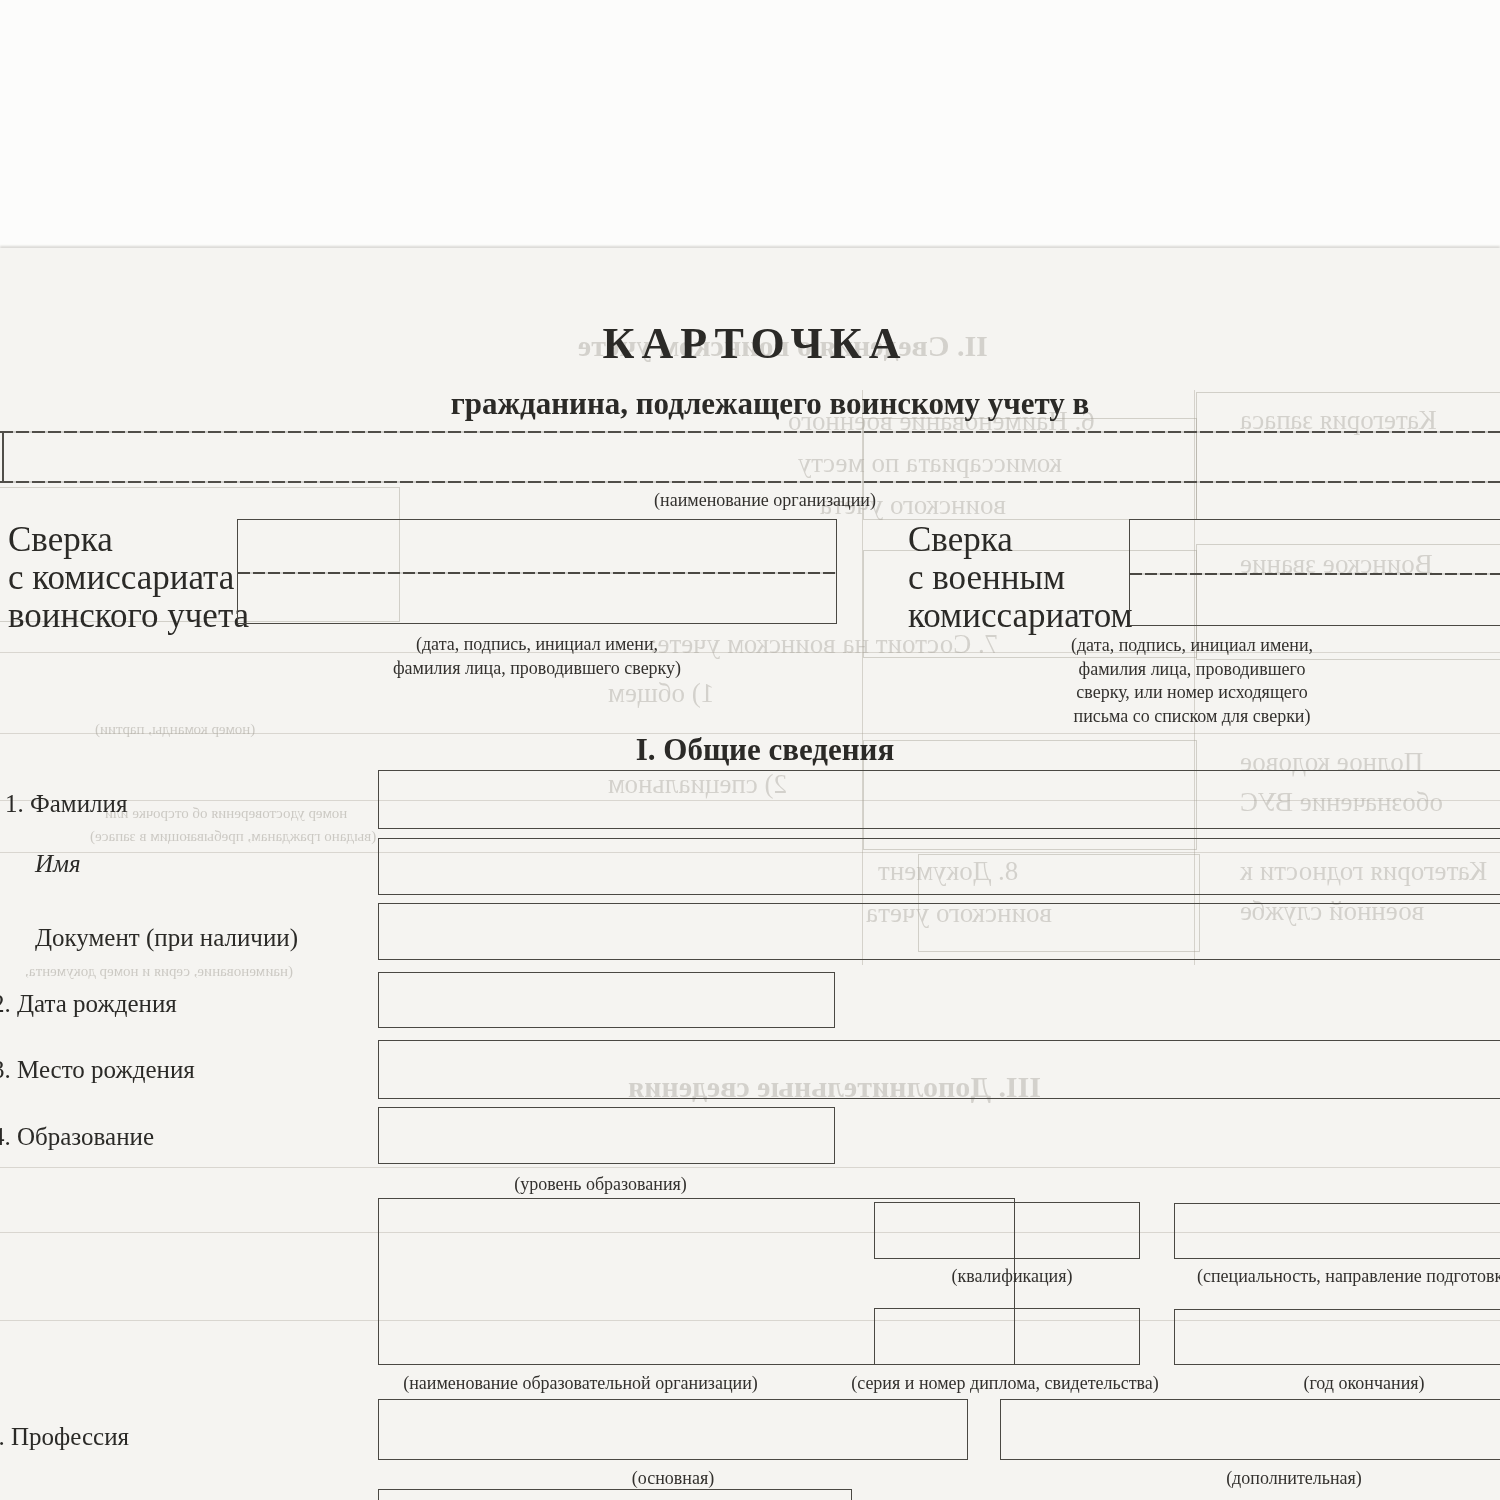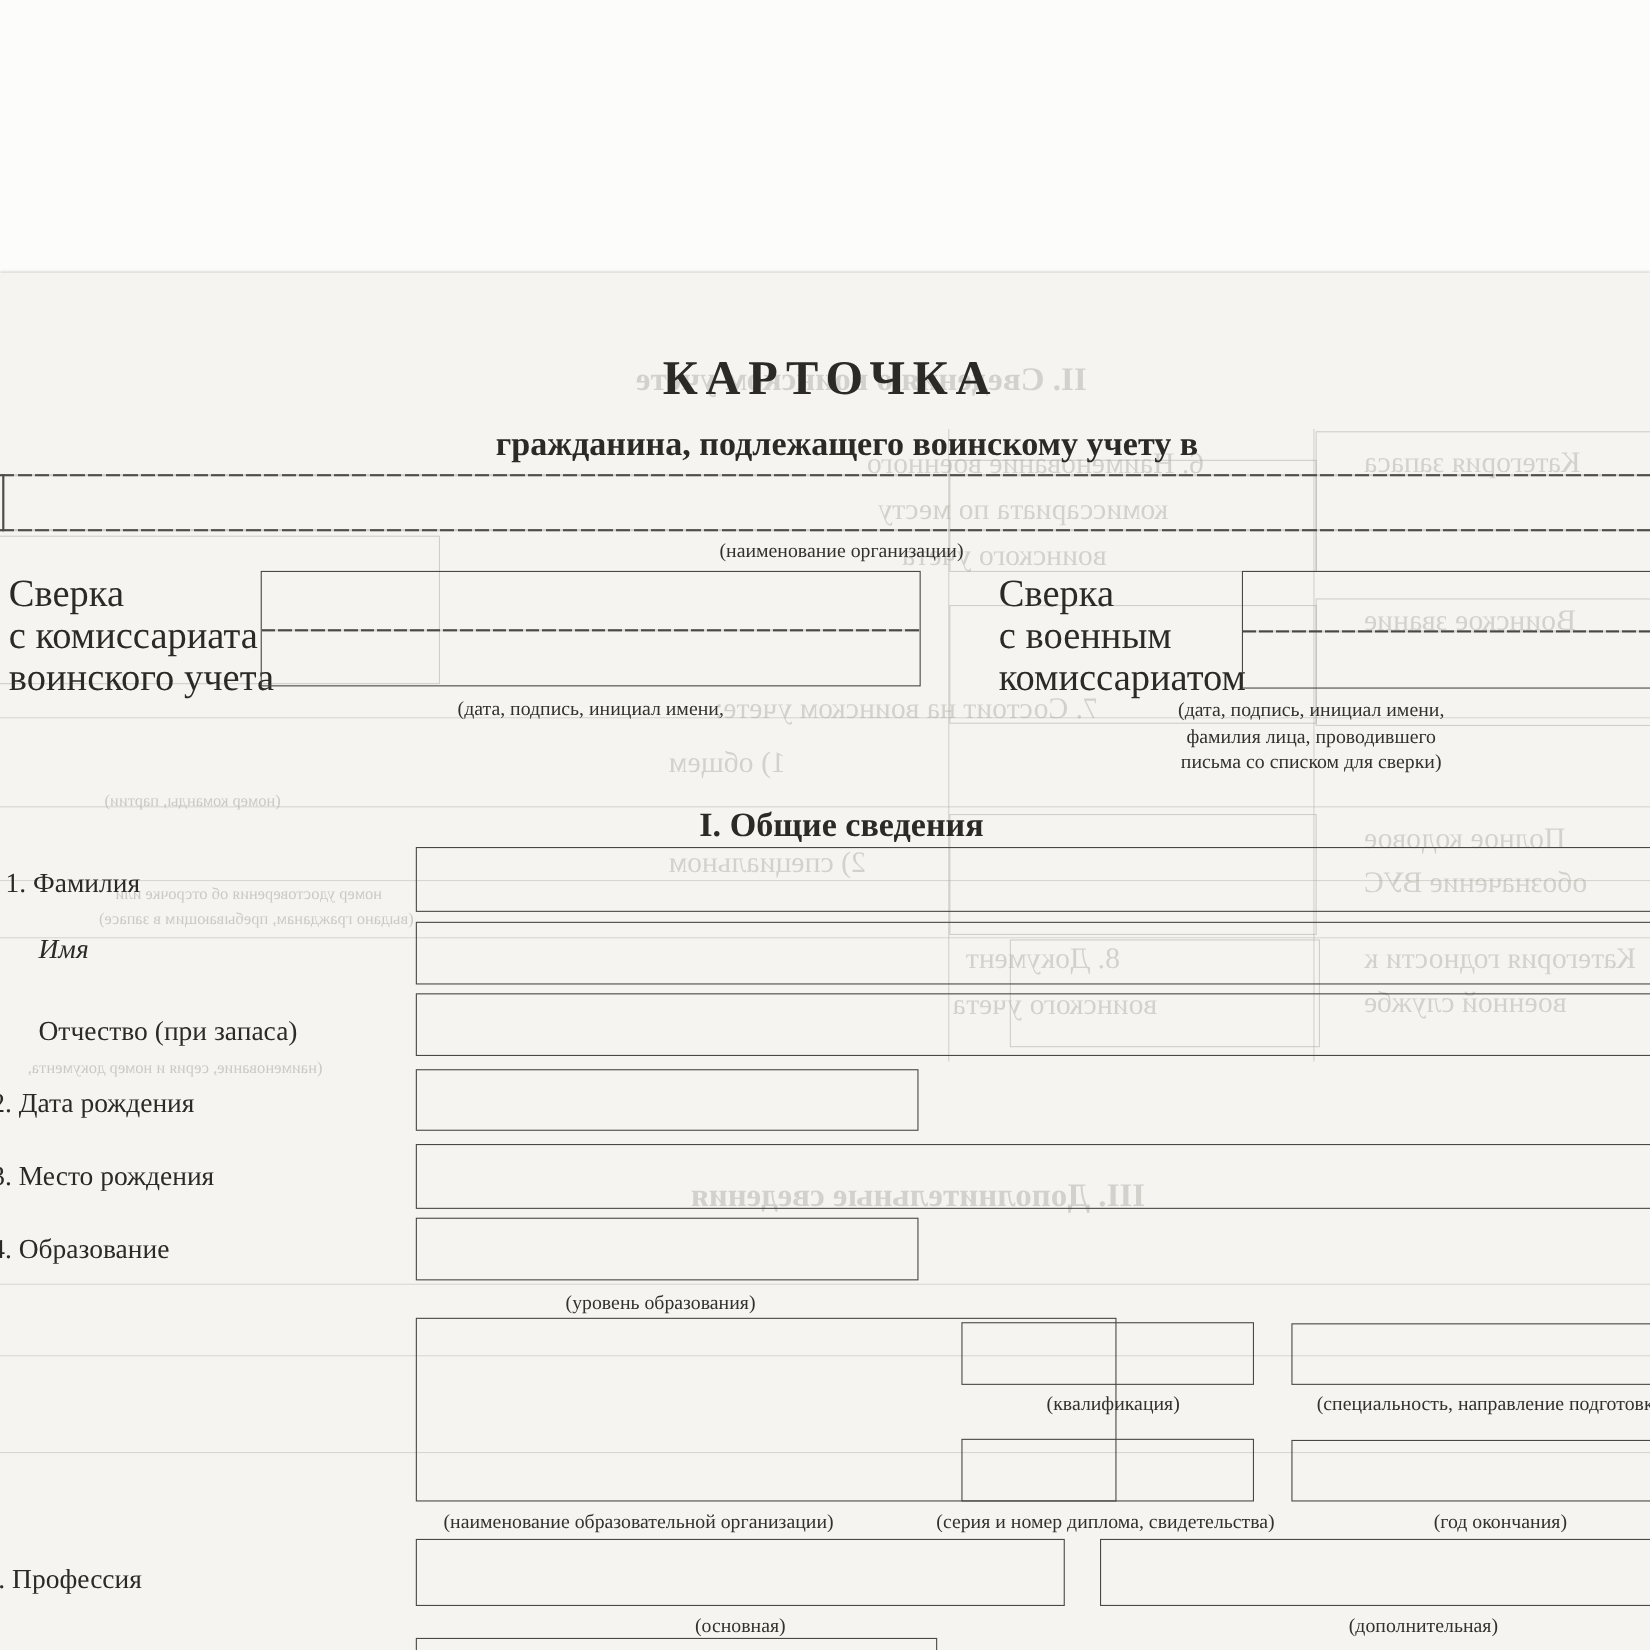--- a/index.html
+++ b/index.html
@@ -92,45 +92,47 @@
   <div class="abs lblblk" style="left:8px;top:521px;">
     <div>Сверка</div>
     <div>с комиссариата</div>
     <div>воинского учета</div>
   </div>
   <div class="box" style="left:237px;top:519px;width:598px;height:103px;">
     <div class="divider"></div>
   </div>
   <div class="abs ctr cap" style="left:287px;width:500px;top:632px;">
     <div>(дата, подпись, инициал имени,</div>
+    <div>фамилия лица, проводившего сверку)</div>
   </div>
 
   <div class="abs lblblk" style="left:908px;top:521px;">
     <div>Сверка</div>
     <div>с военным</div>
     <div>комиссариатом</div>
   </div>
   <div class="box" style="left:1129px;top:519px;width:376px;height:105px;">
     <div class="divider"></div>
   </div>
   <div class="abs ctr cap4" style="left:917px;width:550px;top:634px;">
     <div>(дата, подпись, инициал имени,</div>
     <div>фамилия лица, проводившего</div>
+    <div>сверку, или номер исходящего</div>
     <div>письма со списком для сверки)</div>
   </div>
 
   <div class="abs ctr h1" style="left:15px;width:1500px;top:732px;">I. Общие сведения</div>
 
   <div class="abs lbl" style="left:5px;top:786px;">1. Фамилия</div>
   <div class="box" style="left:378px;top:770px;width:1128px;height:57px;"></div>
 
   <div class="abs lbl" style="left:35px;top:846px;font-style:italic;">Имя</div>
   <div class="box" style="left:378px;top:838px;width:1128px;height:55px;"></div>
 
-  <div class="abs lbl" style="left:35px;top:920px;">Отчество (при запаса)</div>
+  <div class="abs lbl" style="left:35px;top:920px;">Документ (при наличии)</div>
   <div class="box" style="left:378px;top:903px;width:1128px;height:55px;"></div>
 
   <div class="abs lbl" style="left:-8px;top:986px;">2. Дата рождения</div>
   <div class="box" style="left:378px;top:972px;width:455px;height:54px;"></div>
 
   <div class="abs lbl" style="left:-8px;top:1052px;">3. Место рождения</div>
   <div class="box" style="left:378px;top:1040px;width:1128px;height:57px;"></div>
 
   <div class="abs lbl" style="left:-8px;top:1119px;">4. Образование</div>
   <div class="box" style="left:378px;top:1107px;width:455px;height:55px;"></div>

